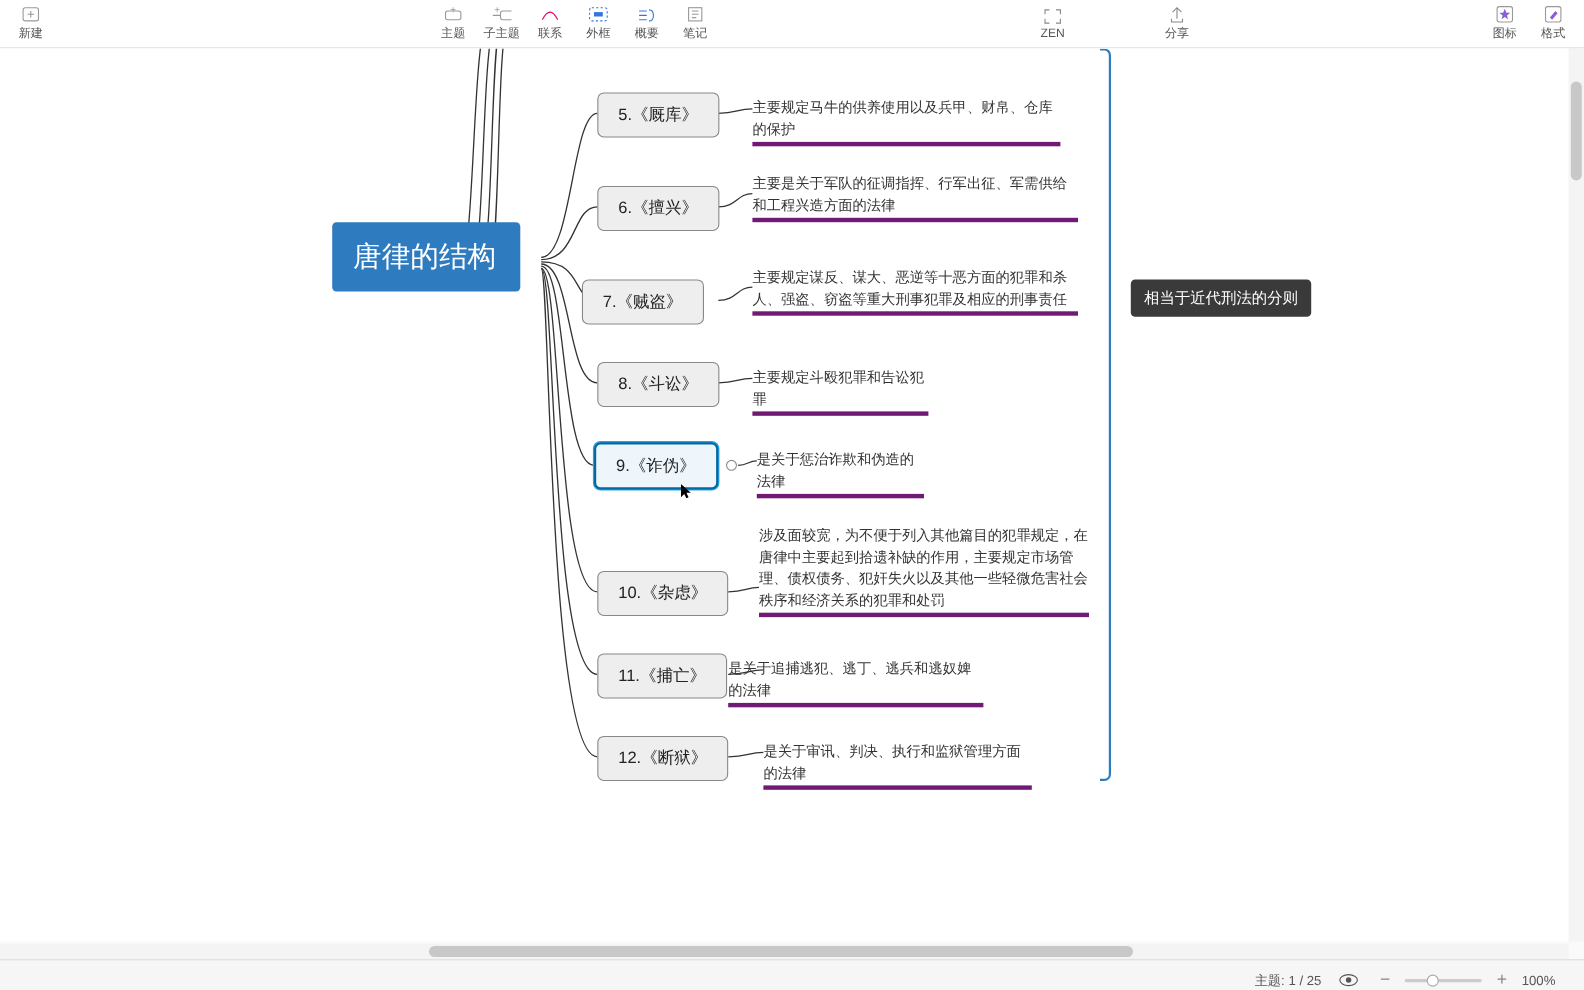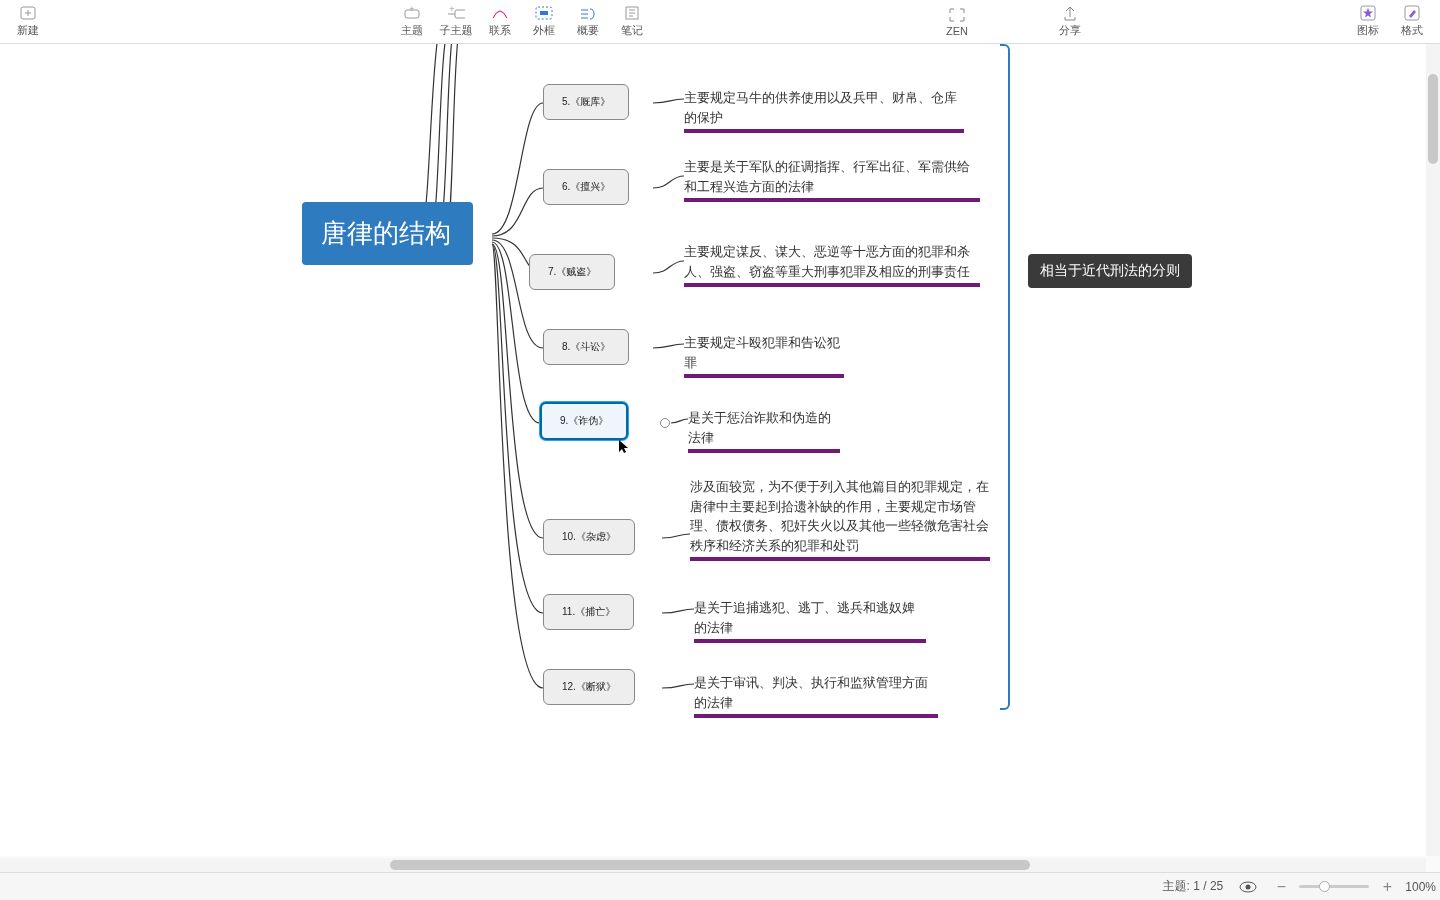--- a/index.html
+++ b/index.html
@@ -11,34 +11,34 @@
   .tb-right1 { position:absolute; left:935px; display:flex; }
   .tb-right2 { position:absolute; left:1048px; display:flex; }
   .tb-right3 { position:absolute; right:6px; display:flex; }
   .tb-btn { width:44px; height:44px; display:flex; flex-direction:column; align-items:center; justify-content:center; cursor:pointer; gap:2px; }
   .tb-btn .ico { width:18px; height:16px; display:flex; align-items:center; justify-content:center; }
   .tb-btn .lbl { font-size:11px; color:#555; }
   
   .canvas { position:absolute; top:44px; left:0; right:14px; bottom:44px; background:#fff; overflow:hidden; }
   svg.edges { position:absolute; top:0; left:0; }
   .central { position:absolute; background:#2f7bbf; color:#fff; font-size:26px; font-weight:500; padding:14px 22px; border-radius:4px; }
-  .node { position:absolute; background:#eee; border:1px solid #888; border-radius:6px; padding:10px 18px; font-size:10px; color:#222; white-space:nowrap; }
+  .node { position:absolute; background:#eee; border:1px solid #888; border-radius:6px; padding:10px 18px; font-size:15px; color:#222; white-space:nowrap; }
   .node.sel { background:#eef6fb; border:2px solid #0369a1; box-shadow:0 0 0 1px #29a3e8; }
   .note { position:absolute; font-size:13px; color:#333; border-bottom:4px solid #701a75; padding-bottom:2px; line-height:1.5; }
   .summary-box { position:absolute; background:#3a3a3a; color:#fff; font-size:14px; padding:8px 12px; border-radius:4px; }
   .bracket { position:absolute; border-right:2px solid #2f7bbf; border-top:2px solid #2f7bbf; border-bottom:2px solid #2f7bbf; border-top-right-radius:6px; border-bottom-right-radius:6px; }
   .pin { position:absolute; width:10px; height:10px; border:1px solid #888; border-radius:50%; background:#fff; }
   .cursor { position:absolute; width:10px; height:14px; }
   
   .vscroll { position:absolute; top:44px; right:0; bottom:44px; width:14px; background:#f4f4f4; }
   .vthumb { position:absolute; left:2px; right:2px; top:30px; height:90px; background:#c8c8c8; border-radius:5px; }
   
   .hscroll { position:absolute; left:0; right:14px; bottom:28px; height:14px; background:#f4f4f4; }
   .hthumb { position:absolute; top:2px; bottom:2px; left:390px; width:640px; background:#c8c8c8; border-radius:5px; }
-  .status { position:absolute; left:0; right:0; bottom:0; height:28px; background:#f6f6f6; border-top:1px solid #ddd; display:flex; align-items:center; justify-content:flex-end; gap:16px; padding:0 4px; font-size:12px; color:#555; }
+  .status { position:absolute; left:0; right:0; bottom:0; height:28px; background:#f6f6f6; border-top:1px solid #ddd; display:flex; align-items:flex-end; justify-content:flex-end; gap:16px; padding:0 26px; font-size:12px; color:#555; }
   .status .eye { width:18px; height:18px; }
   .status .zoom { display:flex; align-items:center; gap:10px; }
   .zbar { width:70px; height:3px; background:#ccc; position:relative; border-radius:2px; }
   .zknob { position:absolute; top:-4px; left:20px; width:11px; height:11px; background:#fff; border:1px solid #aaa; border-radius:50%; }
   .mp { width:16px; text-align:center; cursor:pointer; color:#888; font-size:16px; }
 </style>
 </head>
 <body>
 
 <div class="toolbar">
@@ -210,21 +210,21 @@
   <div class="node" style="left:543px; top:475px;">10.《杂虑》</div>
   <div class="node" style="left:543px; top:550px;">11.《捕亡》</div>
   <div class="node" style="left:543px; top:625px;">12.《断狱》</div>
 
   <div class="note" style="left:684px; top:44px; width:280px;">主要规定马牛的供养使用以及兵甲、财帛、仓库的保护</div>
   <div class="note" style="left:684px; top:198px; width:296px;">主要规定谋反、谋大、恶逆等十恶方面的犯罪和杀人、强盗、窃盗等重大刑事犯罪及相应的刑事责任</div>
   <div class="note" style="left:684px; top:113px; width:296px;">主要是关于军队的征调指挥、行军出征、军需供给和工程兴造方面的法律</div>
   <div class="note" style="left:684px; top:289px; width:160px;">主要规定斗殴犯罪和告讼犯罪</div>
   <div class="note" style="left:688px; top:364px; width:152px;">是关于惩治诈欺和伪造的法律</div>
   <div class="note" style="left:690px; top:433px; width:300px;">涉及面较宽，为不便于列入其他篇目的犯罪规定，在唐律中主要起到拾遗补缺的作用，主要规定市场管理、债权债务、犯奸失火以及其他一些轻微危害社会秩序和经济关系的犯罪和处罚</div>
-  <div class="note" style="left:694px; top:554px; width:232px;">是关于追捕逃犯、逃丁、逃兵和逃奴婢的法律</div>
+  <div class="note" style="left:662px; top:554px; width:232px;">是关于追捕逃犯、逃丁、逃兵和逃奴婢的法律</div>
   <div class="note" style="left:694px; top:629px; width:244px;">是关于审讯、判决、执行和监狱管理方面的法律</div>
 
   <div class="bracket" style="left:1000px; top:0px; width:10px; height:666px;"></div>
   <div class="summary-box" style="left:1028px; top:210px;">相当于近代刑法的分则</div>
 </div>
 
 <div class="vscroll">
     <div class="vthumb"></div>
   </div>
 <div class="hscroll">

